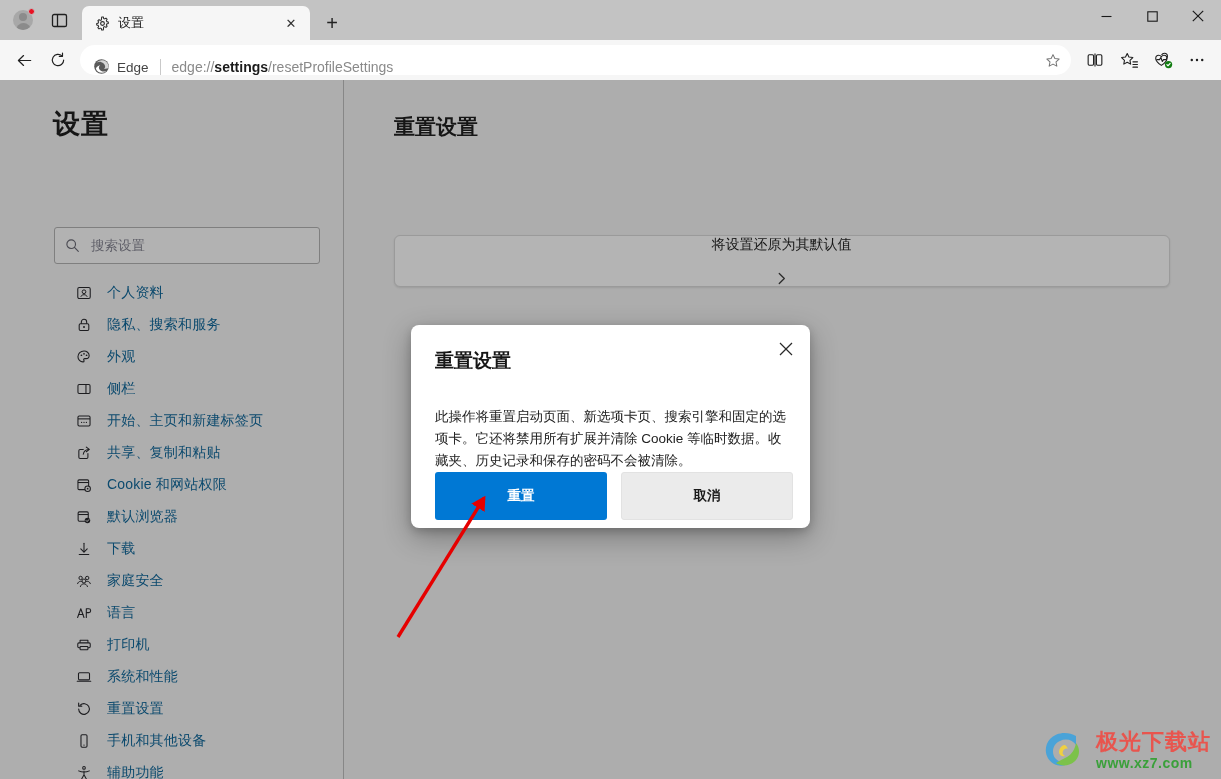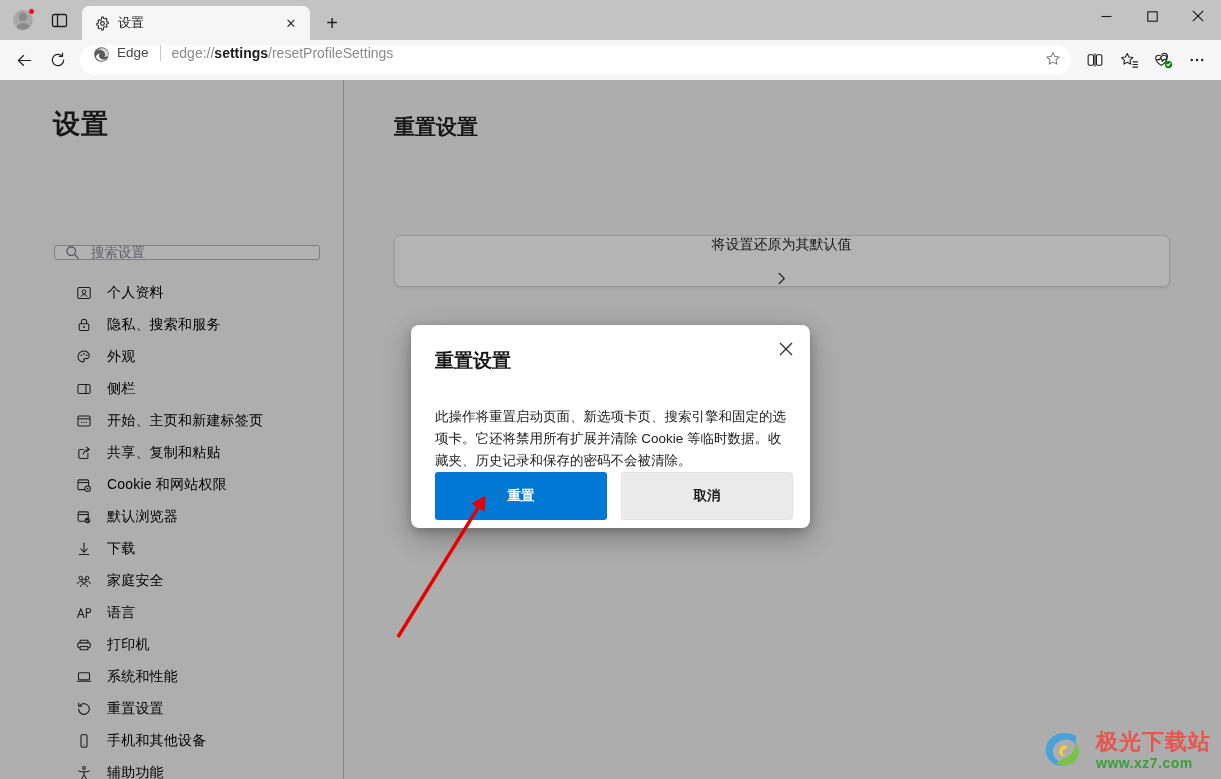--- a/index.html
+++ b/index.html
@@ -108,21 +108,21 @@
     width: 32px; height: 32px; border-radius: 5px;
     display: flex; align-items: center; justify-content: center;
     color: #1f1f1f; flex: none;
   }
   .omnibox {
     flex: 1;
     height: 30px;
     margin: 0 6px 0 4px;
     background: #ffffff;
     border-radius: 15px;
-    display: flex; align-items: flex-start;
+    display: flex; align-items: flex-end;
     padding: 0 4px 0 12px;
     min-width: 0;
   }
   .omni-brandicon { width: 18px; height: 18px; flex:none; display:flex; align-items:center; justify-content:center;}
   .omni-brandlabel {
     font-size: 13.5px; color: #444; margin-left: 7px; flex: none;
   }
   .omni-sep {
     width: 1px; height: 16px; background: #c9c9c9;
     margin: 0 11px; flex: none;
@@ -149,39 +149,39 @@
     width: 344px; height: 699px;
     background: #aeaeae;
     border-right: 1px solid #878787;
     overflow: hidden;
   }
   .settings-title {
     font-size: 27px; font-weight: 700; color: #161616;
     margin: 26px 0 0 53px; letter-spacing: 1px;
   }
   .searchbox {
-    position: absolute; left: 54px; top: 165px;
-    width: 266px; height: 15px;
+    position: absolute; left: 54px; top: 147px;
+    width: 266px; height: 37px;
     border: 1px solid #7f7f7f;
     border-radius: 3px;
     background: #b2b2b2;
     display: flex; align-items: center;
     padding: 0 10px;
     gap: 11px;
   }
   .search-ph { font-size: 13.5px; color: #5f5f68; }
 
   .navlist { position: absolute; left: 0; top: 197px; width: 344px; }
   .navitem {
     display: flex; align-items: center;
     height: 32px; padding-left: 75px;
     gap: 14px;
   }
   .navitem .ico { width: 18px; height: 18px; flex: none; display:flex; align-items:center; justify-content:center; }
-  .navitem .lbl { font-size: 14px; color: #000000; letter-spacing: .2px; }
+  .navitem .lbl { font-size: 14px; color: #0c4a6e; letter-spacing: .2px; }
 
   
   .main {
     position: absolute; left: 345px; top: 0;
     width: 876px; height: 699px;
     overflow: hidden;
   }
   .main-title {
     font-size: 21px; font-weight: 700; color: #161616;
     margin: 33px 0 0 49px;

